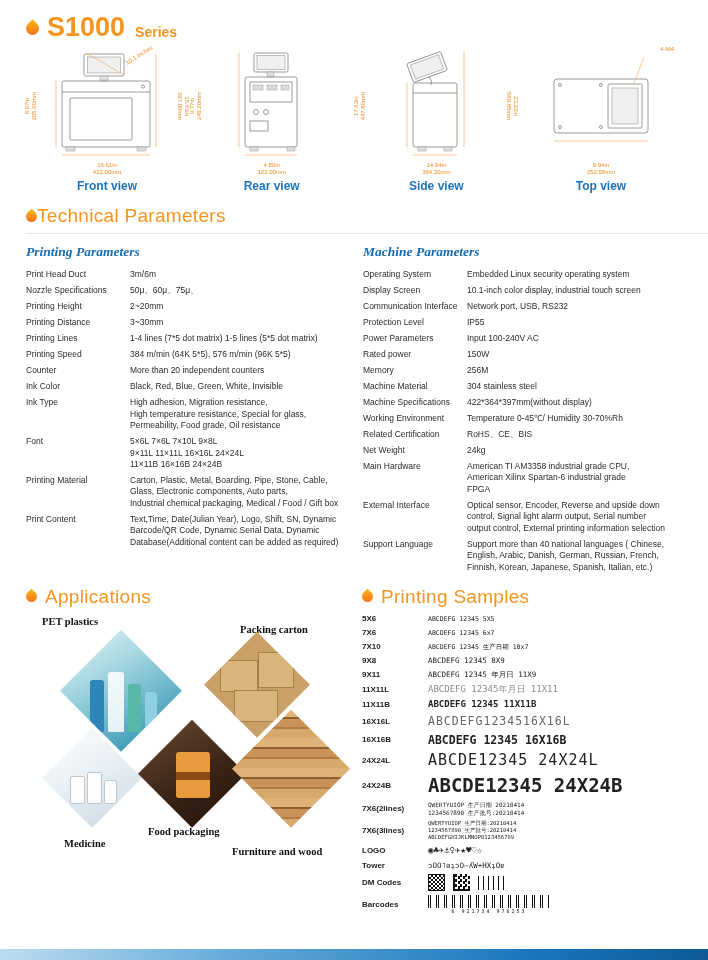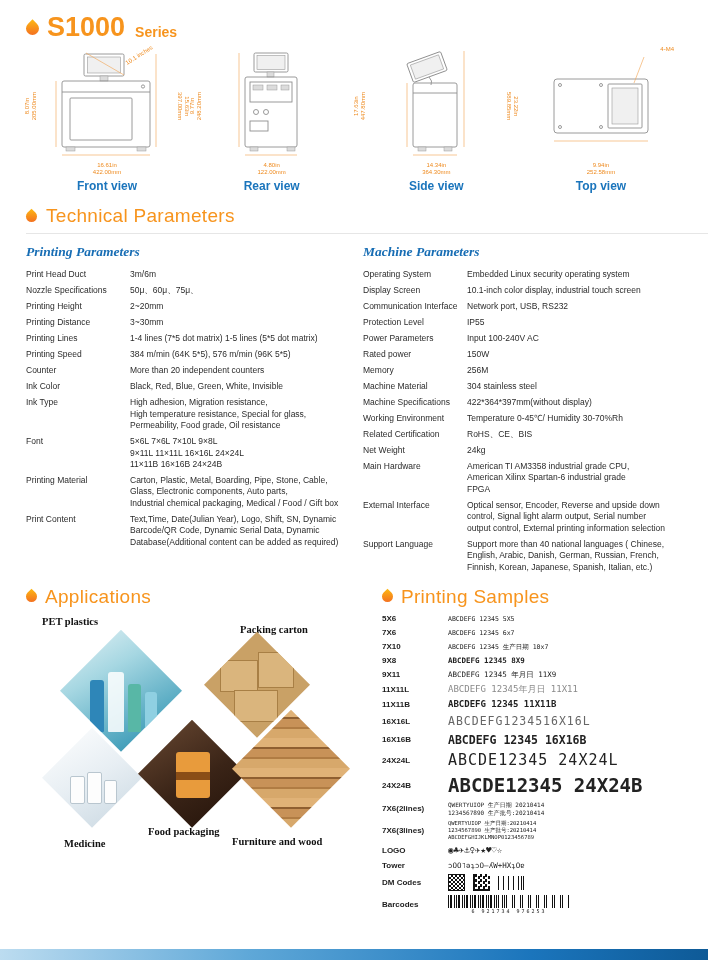--- a/index.html
+++ b/index.html
@@ -28,46 +28,46 @@
   .drawing svg .dl{stroke:#f2a14d;stroke-width:0.6;fill:none;}
   .dim{position:absolute;font-size:6px;color:#ee8a1e;line-height:1.2;white-space:pre-line;text-align:center;}
   .dim-left{left:-15px;top:45%;transform:rotate(-90deg);}
   .dim-right{right:-15px;top:45%;transform:rotate(90deg);}
   .dim-screen{top:3px;left:61%;transform:rotate(-32deg);white-space:nowrap;}
   .dim-top-right{top:-3px;right:2px;}
   .dim-b{font-size:6px;color:#ee8a1e;line-height:1.2;white-space:pre-line;margin-top:1px;}
   .view-caption{font-size:12px;font-weight:700;color:#1b75bc;margin-top:3px;}
 
   
-  .section-head{display:flex;align-items:center;gap:9px;}
+  .section-head{display:flex;align-items:center;}
   .tech-head{margin:12px 0 0 26px;padding:0 0 6px 0;border-bottom:1px solid #e6e6e6;margin-right:0;}
   .section-title{font-size:19px;color:#f7941d;letter-spacing:0.3px;}
 
   
   .params{display:flex;gap:18px;padding:8px 26px 0 26px;}
   .param-col{width:321px;}
   .param-title{font-family:"Liberation Serif",serif;font-size:13.5px;font-weight:700;color:#176db4;margin:2px 0 9px 0;font-style:italic;}
   .spec-row{display:flex;margin-bottom:4.5px;}
   .spec-label{flex:0 0 100px;font-size:8.5px;color:#2b2b2b;padding-right:4px;line-height:1.35;}
   .spec-value{flex:1;font-size:8.5px;color:#2b2b2b;line-height:1.35;white-space:pre-line;}
 
   
-  .bottom{display:flex;gap:24px;padding:8px 26px 0 26px;justify-content:center;}
+  .bottom{display:flex;gap:4px;padding:8px 26px 0 26px;justify-content:center;}
   .apps-col{width:332px;}
   .samples-col{flex:1;}
   .col-head{display:flex;align-items:center;gap:8px;margin-bottom:6px;}
 
   
   .collage{position:relative;width:332px;height:240px;margin-top:4px;}
   .app-label{position:absolute;font-family:"Liberation Serif",serif;font-weight:700;font-size:10.5px;color:#101010;white-space:nowrap;}
   .l-pet{left:16px;top:2px;}
   .l-carton{left:214px;top:10px;}
   .l-medicine{left:38px;top:224px;}
   .l-food{left:122px;top:212px;}
-  .l-wood{left:206px;top:222px;}
+  .l-wood{left:206px;top:232px;}
   .diamond{position:absolute;clip-path:polygon(50% 0,100% 50%,50% 100%,0 50%);}
   .d-pet{left:34px;top:16px;width:122px;height:122px;
          background:linear-gradient(150deg,#e7f3f6 0%,#a6d7e2 35%,#4aa3bd 78%,#2f7f9a 100%);}
   .d-pet .bt{position:absolute;bottom:20px;border-radius:3px 3px 1px 1px;}
   .bt1{left:30px;width:14px;height:52px;background:#2e86b8;}
   .bt2{left:48px;width:16px;height:60px;background:rgba(255,255,255,0.85);}
   .bt3{left:68px;width:13px;height:48px;background:#58b7a6;}
   .bt4{left:85px;width:12px;height:40px;background:#8fd0e2;}
   .d-carton{left:178px;top:18px;width:106px;height:106px;background:#c9a166;}
   .d-carton .bx{position:absolute;background:#dab57d;border:1px solid #a87f45;}
@@ -443,21 +443,21 @@
             <div class="sample-text" style="font-size: 6.5px;">ABCDEFG 12345 6x7</div>
           </div>
 
           <div class="sample-row">
             <div class="sample-label">7X10</div>
             <div class="sample-text" style="font-size: 6.5px;">ABCDEFG 12345 生产日期 10x7</div>
           </div>
 
           <div class="sample-row">
             <div class="sample-label">9X8</div>
-            <div class="sample-text" style="font-size: 7.5px; font-weight: bold;">ABCDEFG 12345  8X9</div>
+            <div class="sample-text" style="font-size: 7.5px;">ABCDEFG 12345  8X9</div>
           </div>
 
           <div class="sample-row">
             <div class="sample-label">9X11</div>
             <div class="sample-text" style="font-size: 7.5px;">ABCDEFG 12345 年月日 11X9</div>
           </div>
 
           <div class="sample-row">
             <div class="sample-label">11X11L</div>
             <div class="sample-text" style="font-size: 9px; color: rgb(138, 138, 138);">ABCDEFG 12345年月日 11X11</div>

